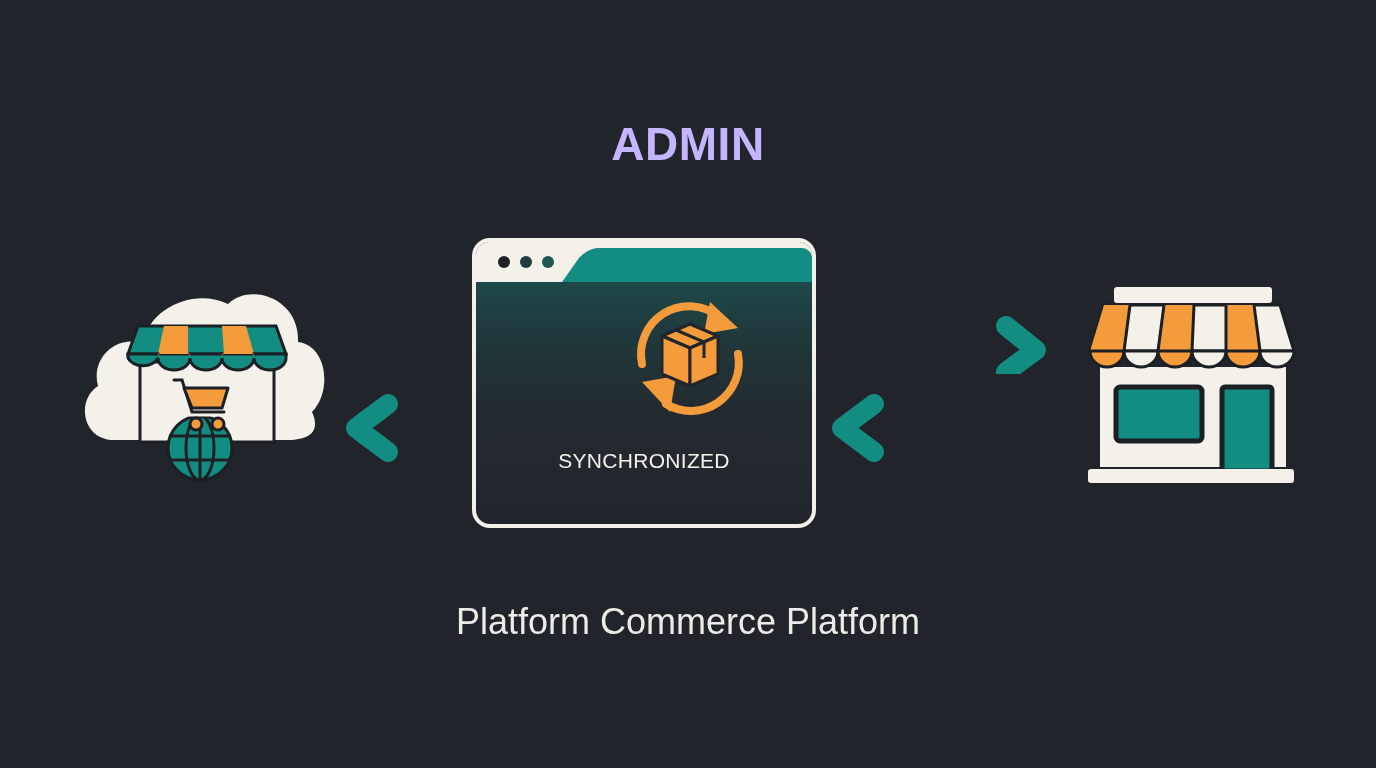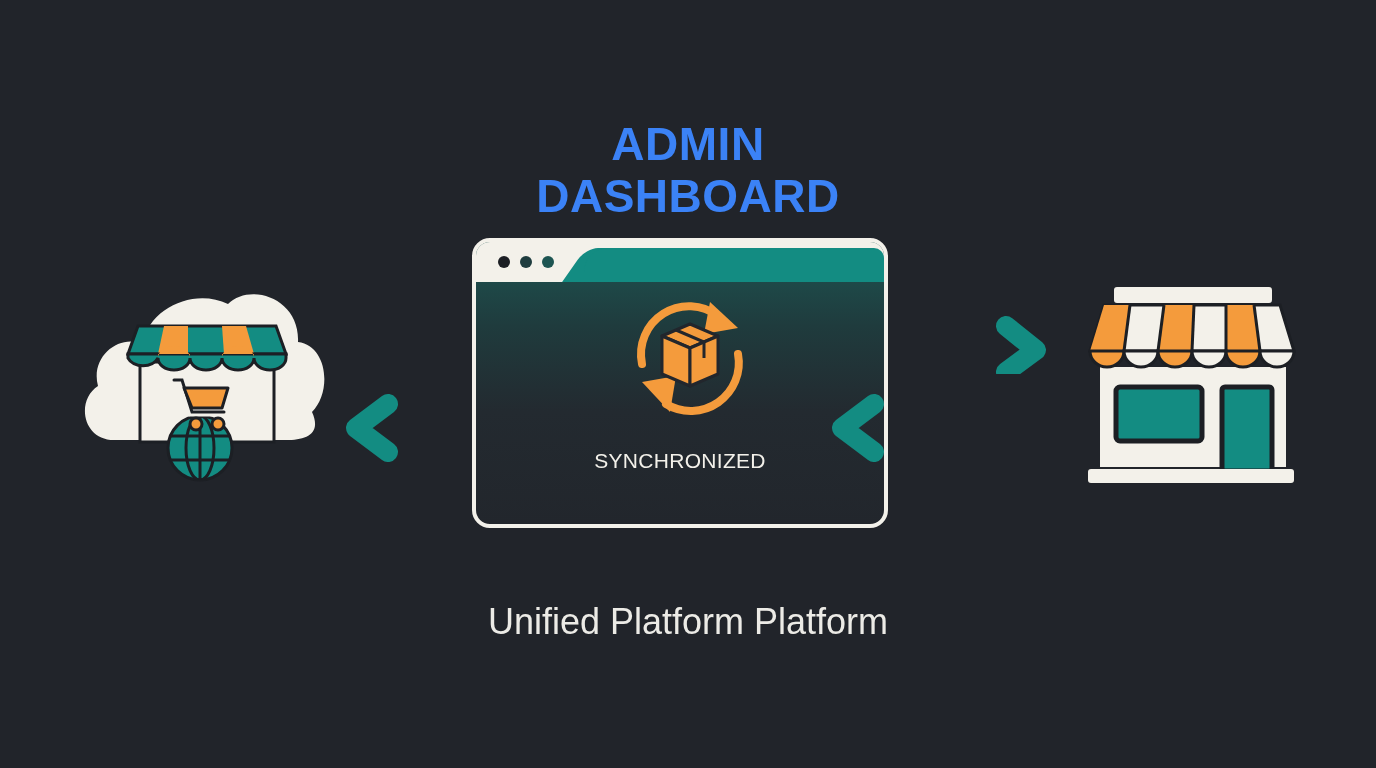--- a/index.html
+++ b/index.html
@@ -4,25 +4,25 @@
 <style>
   html, body { margin: 0; padding: 0; }
   body {
     width: 1376px; height: 768px; overflow: hidden;
     background: #21242a;
     font-family: "Liberation Sans", "DejaVu Sans", sans-serif;
     position: relative;
   }
   .title {
     position: absolute; left: 0; width: 1376px; top: 118px;
-    text-align: center; color: #3b82f6; font-weight: 700;
+    text-align: center; color: #c4b5fd; font-weight: 700;
     font-size: 46px; line-height: 52px; letter-spacing: 0.5px;
   }
   .window {
-    position: absolute; left: 472px; top: 238px; width: 416px; height: 290px;
+    position: absolute; left: 472px; top: 238px; width: 344px; height: 290px;
     box-sizing: border-box; border: 4px solid #f3f1ea; border-radius: 18px;
     overflow: hidden;
     background: linear-gradient(180deg, #1d5552 0%, #1f3b3d 30%, #232a30 60%, #22262c 100%);
   }
   .titlebar {
     position: absolute; left: 0; top: 0; right: 0; height: 40px; background: #f3f1ea;
   }
   .tab {
     position: absolute; left: 108px; right: 0; top: 6px; height: 34px;
     background: #138c82; border-radius: 24px 10px 0 0;
@@ -43,21 +43,20 @@
   .subtitle {
     position: absolute; left: 0; width: 1376px; top: 600px; text-align: center;
     color: #ecebe6; font-size: 36px; line-height: 44px;
   }
 </style>
 </head>
 <body>
 
 <div class="title">
   <div>ADMIN</div>
-  <div>DASHBOARD</div>
 </div>
 
 <svg class="cloud-store" viewBox="0 0 250 200">
   <defs>
     <clipPath id="globeClip">
         <circle cx="124" cy="164" r="32"></circle>
       </clipPath>
   </defs>
   <path d="M38 156 C6 156 0 116 22 102 C14 72 44 50 66 60 C74 22 120 4 152 20 C174 -2 224 14 222 58 C252 62 256 108 236 128 C246 150 230 156 210 156 Z" fill="#f3f1ea"></path>
 
@@ -176,13 +175,13 @@
     <path d="M106 68 A 17 16 0 0 0 140 68 Z" fill="#f3f1ea"></path>
     <path d="M140 68 A 17 16 0 0 0 174 68 Z" fill="#f49b3c"></path>
     <path d="M174 68 A 17 16 0 0 0 208 68 Z" fill="#f3f1ea"></path>
   </g>
 
   <rect x="30" y="104" width="86" height="54" rx="4" fill="#138c82" stroke="#1c1f24" stroke-width="5"></rect>
   <rect x="136" y="104" width="50" height="84" rx="3" fill="#138c82" stroke="#1c1f24" stroke-width="5"></rect>
   <rect x="2" y="186" width="206" height="14" rx="3" fill="#f3f1ea"></rect>
 </svg>
 
-<div class="subtitle">Unified Platform Platform</div>
+<div class="subtitle">Platform Commerce Platform</div>
 
 </body></html>

